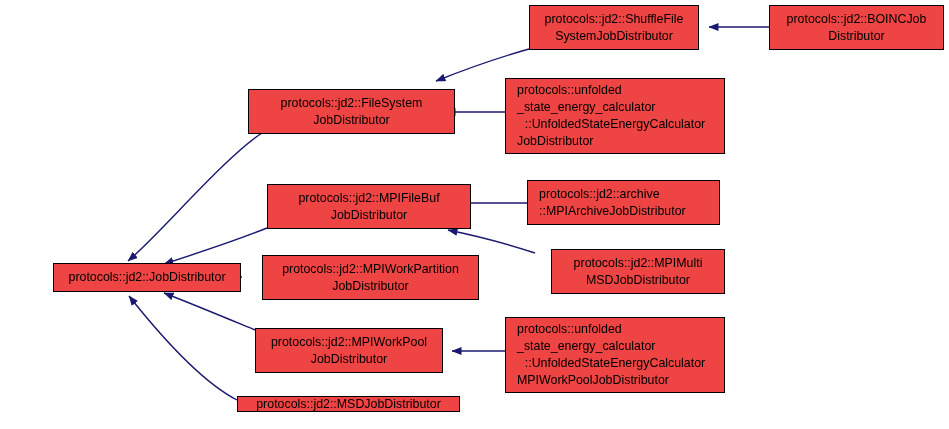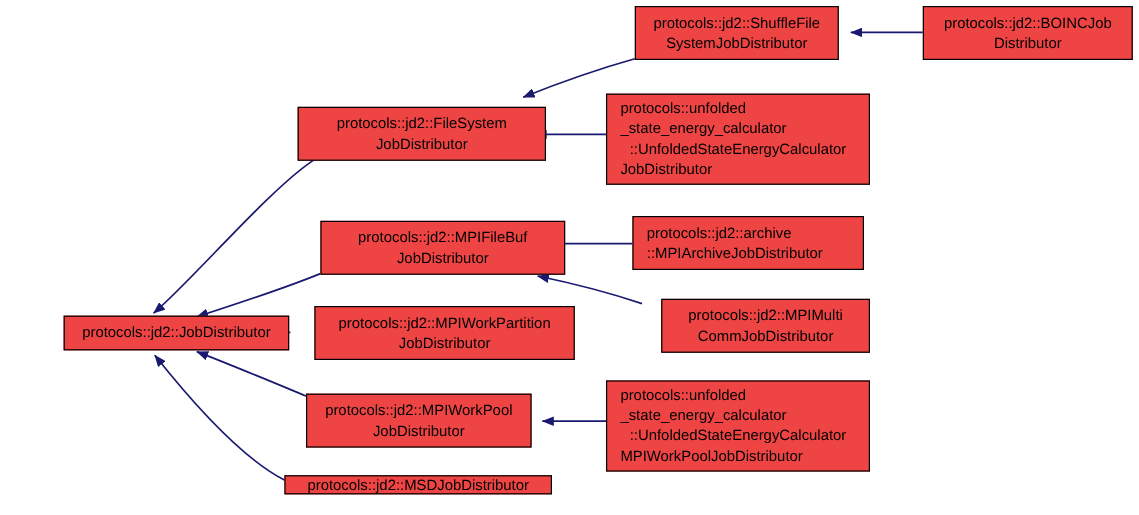--- a/index.html
+++ b/index.html
@@ -103,21 +103,21 @@
       <div class="node" title="protocols::jd2::MPIFileBufJobDistributor" style="left: 267px; top: 184px; width: 204px; height: 45px;">
         <span class="line">protocols::jd2::MPIFileBuf</span>
         <span class="line">JobDistributor</span>
       </div>
       <div class="node left" title="protocols::jd2::archive::MPIArchiveJobDistributor" style="left: 527px; top: 180px; width: 193px; height: 45px;">
         <span class="line">protocols::jd2::archive</span>
         <span class="line">::MPIArchiveJobDistributor</span>
       </div>
       <div class="node" title="protocols::jd2::MPIMultiCommJobDistributor" style="left: 535px; top: 249px; width: 174px; height: 45px; margin-left: 16px;">
         <span class="line">protocols::jd2::MPIMulti</span>
-        <span class="line">CommJobDistributor</span>
+        <span class="line">MSDJobDistributor</span>
       </div>
       <div class="node" title="protocols::jd2::MPIWorkPartitionJobDistributor" style="left: 242px; top: 255px; width: 217px; height: 45px; margin-left: 20px;">
         <span class="line">protocols::jd2::MPIWorkPartition</span>
         <span class="line">JobDistributor</span>
       </div>
       <div class="node" title="protocols::jd2::MPIWorkPoolJobDistributor" style="left: 255px; top: 328px; width: 188px; height: 45px;">
         <span class="line">protocols::jd2::MPIWorkPool</span>
         <span class="line">JobDistributor</span>
       </div>
       <div class="node left" title="protocols::unfolded_state_energy_calculator::UnfoldedStateEnergyCalculatorMPIWorkPoolJobDistributor" style="left: 505px; top: 317px; width: 220px; height: 76px;">

